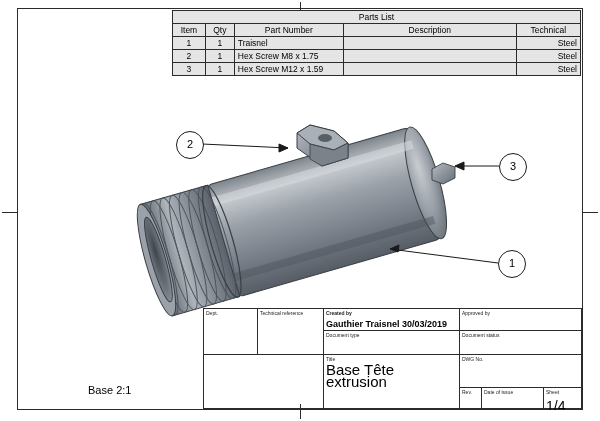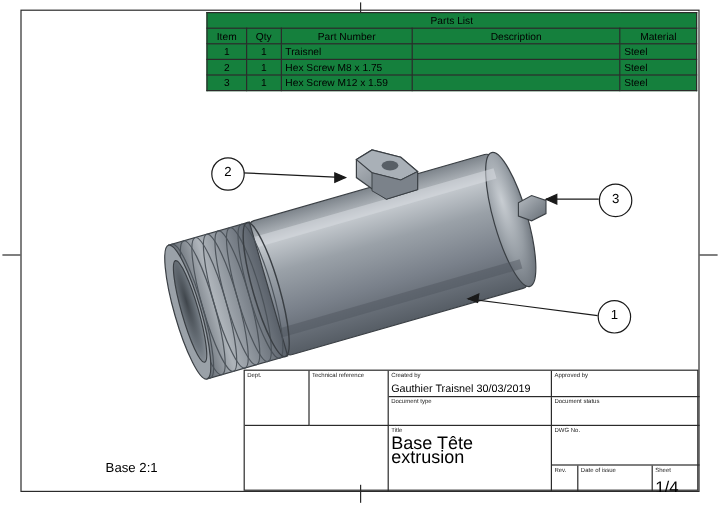--- a/index.html
+++ b/index.html
@@ -41,39 +41,39 @@
 
   
   .parts-list {
     position: absolute;
     left: 172px;
     top: 10px;
     width: 409px;
     border-collapse: collapse;
     font-size: 8.5px;
     color: #000;
-    background: #15803d;
+    background: #e5e5e5;
   }
   .parts-list th, .parts-list td {
     border: 1px solid #2b2b2b;
     padding: 1px 3px;
     font-weight: normal;
     height: 13px;
     box-sizing: border-box;
   }
   .parts-list .title-row td {
     text-align: center;
     height: 13px;
   }
   .parts-list .hdr td { }
   .col-item { width: 34px; text-align: center; }
   .col-qty  { width: 30px; text-align: center; }
   .col-part { width: 118px; text-align: left; }
   .col-desc { width: 188px; text-align: left; }
-  .col-mat  { width: 67px; text-align: left; }
+  .col-mat  { width: 67px; text-align: right; }
 
   
   .title-block {
     position: absolute;
     left: 203px;
     top: 308px;
     width: 379px;
     height: 101px;
     border: 1px solid #2b2b2b;
     box-sizing: border-box;
@@ -88,21 +88,21 @@
     padding: 1px 2px;
     overflow: hidden;
   }
   .tb-lab { font-size: 5px; line-height: 6px; color: #222; }
   .tb-val { font-size: 9px; line-height: 12px; color: #000; margin-top: 2px; }
   .tb-val.big { font-size: 15px; }
 
   
   .c-dept    { left: 0;   top: 0;  width: 54px;  height: 46px; }
   .c-tech    { left: 54px;top: 0;  width: 66px;  height: 46px; }
-  .c-created { left: 120px;top: 0; width: 136px; height: 22px; }
+  .c-created { left: 120px;top: 0; width: 136px; height: 22px; font-weight: bold; }
   .c-doctype { left: 120px;top: 22px;width: 136px;height: 24px; }
   .c-approved{ left: 256px;top: 0; width: 123px; height: 22px; border-right: none; }
   .c-docstat { left: 256px;top: 22px;width: 123px;height: 24px; border-right: none; }
   .c-title   { left: 120px;top: 46px;width: 136px;height: 55px; border-bottom: none; }
   .c-dwgno   { left: 256px;top: 46px;width: 123px;height: 33px; border-right: none; }
   .c-rev     { left: 256px;top: 79px;width: 22px; height: 22px; border-bottom: none; }
   .c-dateiss { left: 278px;top: 79px;width: 62px; height: 22px; border-bottom: none; }
   .c-sheet   { left: 340px;top: 79px;width: 39px; height: 22px; border-bottom: none; border-right: none; }
   .c-blank   { left: 0;   top: 46px; width: 120px; height: 55px; border-bottom: none; }
 
@@ -151,21 +151,21 @@
   <table class="parts-list">
     <tbody>
       <tr class="title-row">
         <td colspan="5">Parts List</td>
       </tr>
       <tr class="hdr">
         <td class="col-item">Item</td>
         <td class="col-qty">Qty</td>
         <td class="col-part" style="text-align:center">Part Number</td>
         <td class="col-desc" style="text-align:center">Description</td>
-        <td class="col-mat" style="text-align:center">Material</td>
+        <td class="col-mat" style="text-align:center">Technical</td>
       </tr>
       <tr>
         <td class="col-item">1</td>
         <td class="col-qty">1</td>
         <td class="col-part">Traisnel</td>
         <td class="col-desc"></td>
         <td class="col-mat">Steel</td>
       </tr>
       <tr>
         <td class="col-item">2</td>

